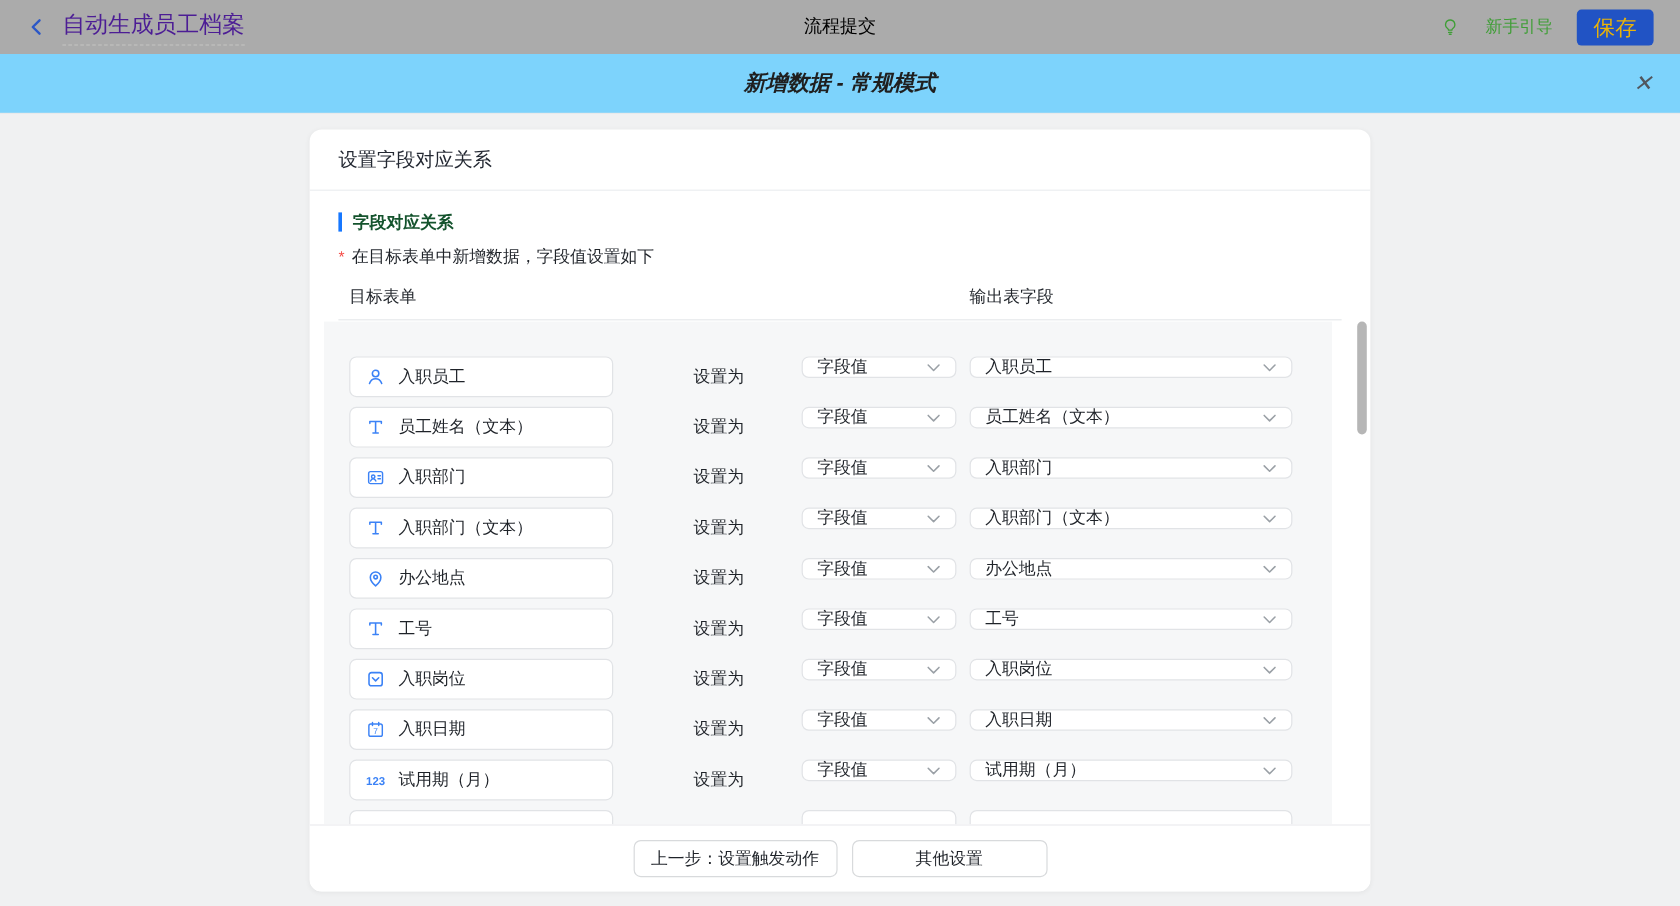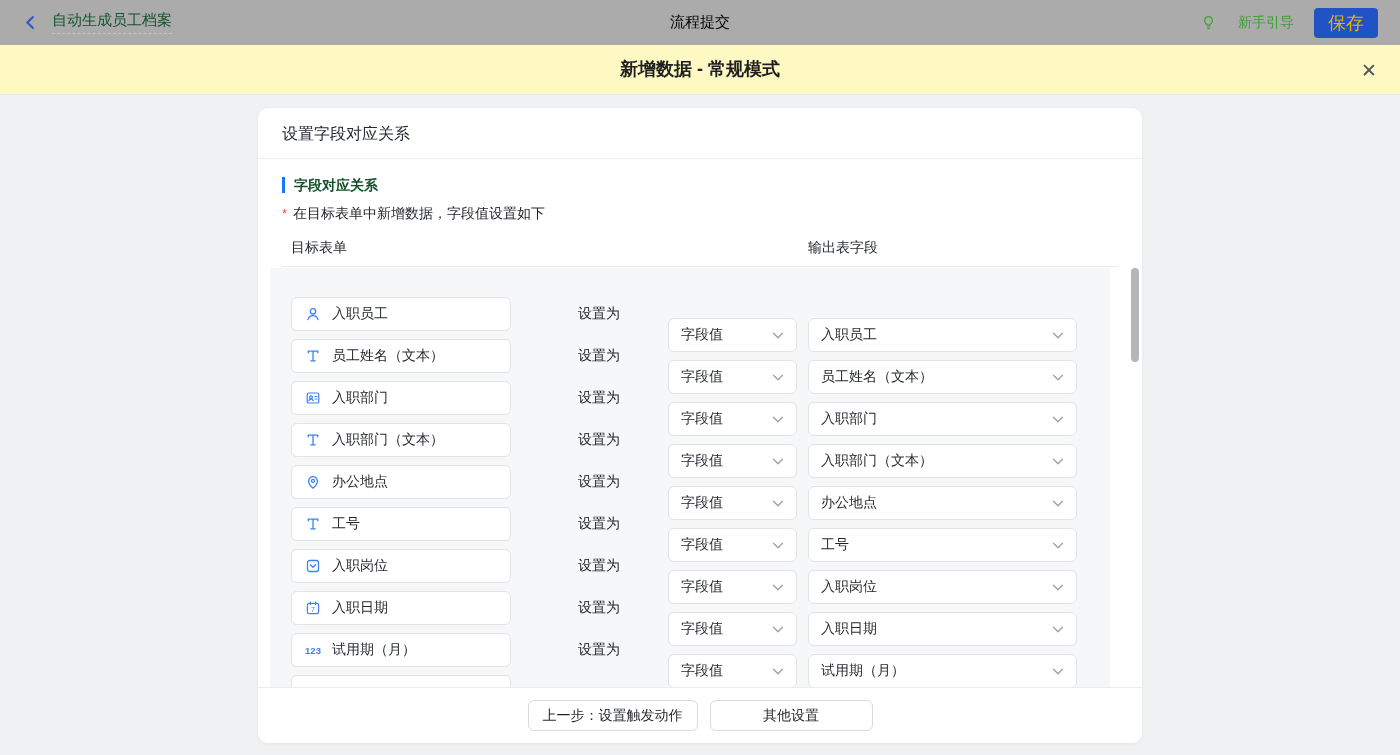--- a/index.html
+++ b/index.html
@@ -12,37 +12,37 @@
     color:#1f2329;
   }
 
   
   .topbar {
     position:absolute; top:0; left:0; width:1400px; height:45px;
     background:#ababab; display:flex; align-items:center;
   }
   .topbar-left { display:flex; align-items:center; gap:13px; margin-left:22px; }
   .back-icon { display:flex; align-items:center; cursor:pointer; }
-  .back-title { font-size:15px; color:#14532d; padding-bottom:3px; border-bottom:1px dashed #c6c6c3; }
+  .back-title { font-size:19px; color:#4c1d95; padding-bottom:3px; border-bottom:1px dashed #c6c6c3; }
   .topbar-center {
     position:absolute; left:50%; transform:translateX(-50%);
     font-size:15px; color:#000000;
   }
   .topbar-right { margin-left:auto; display:flex; align-items:center; gap:20px; margin-right:22px; }
   .guide { display:flex; align-items:center; gap:22px; color:#3f9e36; font-size:14px; cursor:pointer; }
   .save-btn {
     width:64px; height:30px; background:#2153c4; color:#eab308;
     font-size:18px; border:none; border-radius:4px; display:flex;
     align-items:center; justify-content:center; cursor:pointer;
   }
 
   
   .modal-header {
     position:absolute; top:45px; left:0; width:1400px; height:50px;
-    background:#fef9c3; border-bottom:1px solid #e9eaeb;
+    background:#7dd3fc; border-bottom:1px solid #e9eaeb;font-style:italic;
   }
   .modal-title { text-align:center; line-height:49px; font-size:18px; font-weight:600; color:#1f1f1f; }
   .close-icon {
     position:absolute; right:23px; top:50%; transform:translateY(-50%);
     font-size:19px; color:#51565d; cursor:pointer; line-height:1;
   }
 
   
   .card {
     position:absolute; left:258px; top:108px; width:884px; height:635px;
@@ -72,24 +72,24 @@
   .row { position:relative; height:42px;text-decoration:underline; }
   .fbox {
     position:absolute; left:21px; top:0; width:220px; height:34px;
     background:#fff; border:1px solid #e1e3e6; border-radius:6px;
     display:flex; align-items:center; gap:9px; padding:0 11px;
     font-size:14px; cursor:pointer;
   }
   .ficon { width:20px; height:16px; color:#3b82f6; display:flex; align-items:center; justify-content:center; flex:0 0 auto; }
   .setas { position:absolute; left:308px; top:8px; font-size:14px; color:#1f2329; }
   .dd {
-    position:absolute; top:0; height:34px; background:#fff;
+    position:absolute; top:0; height:18px; background:#fff;
     border:1px solid #e1e3e6; border-radius:6px;
     display:flex; align-items:center; justify-content:space-between;
-    padding:0 12px; font-size:14px; cursor:pointer;margin-top:21px;
+    padding:0 12px; font-size:14px; cursor:pointer;
   }
   .dd-value  { left:398px; width:129px; }
   .dd-output { left:538px; width:269px; }
   .chev { display:flex; flex:0 0 auto; margin-left:8px; }
 
   .scroll-thumb {
     position:absolute; left:873px; top:160px; width:8px; height:94px;
     background:#b6b6b6; border-radius:4px; cursor:pointer;
   }
 

